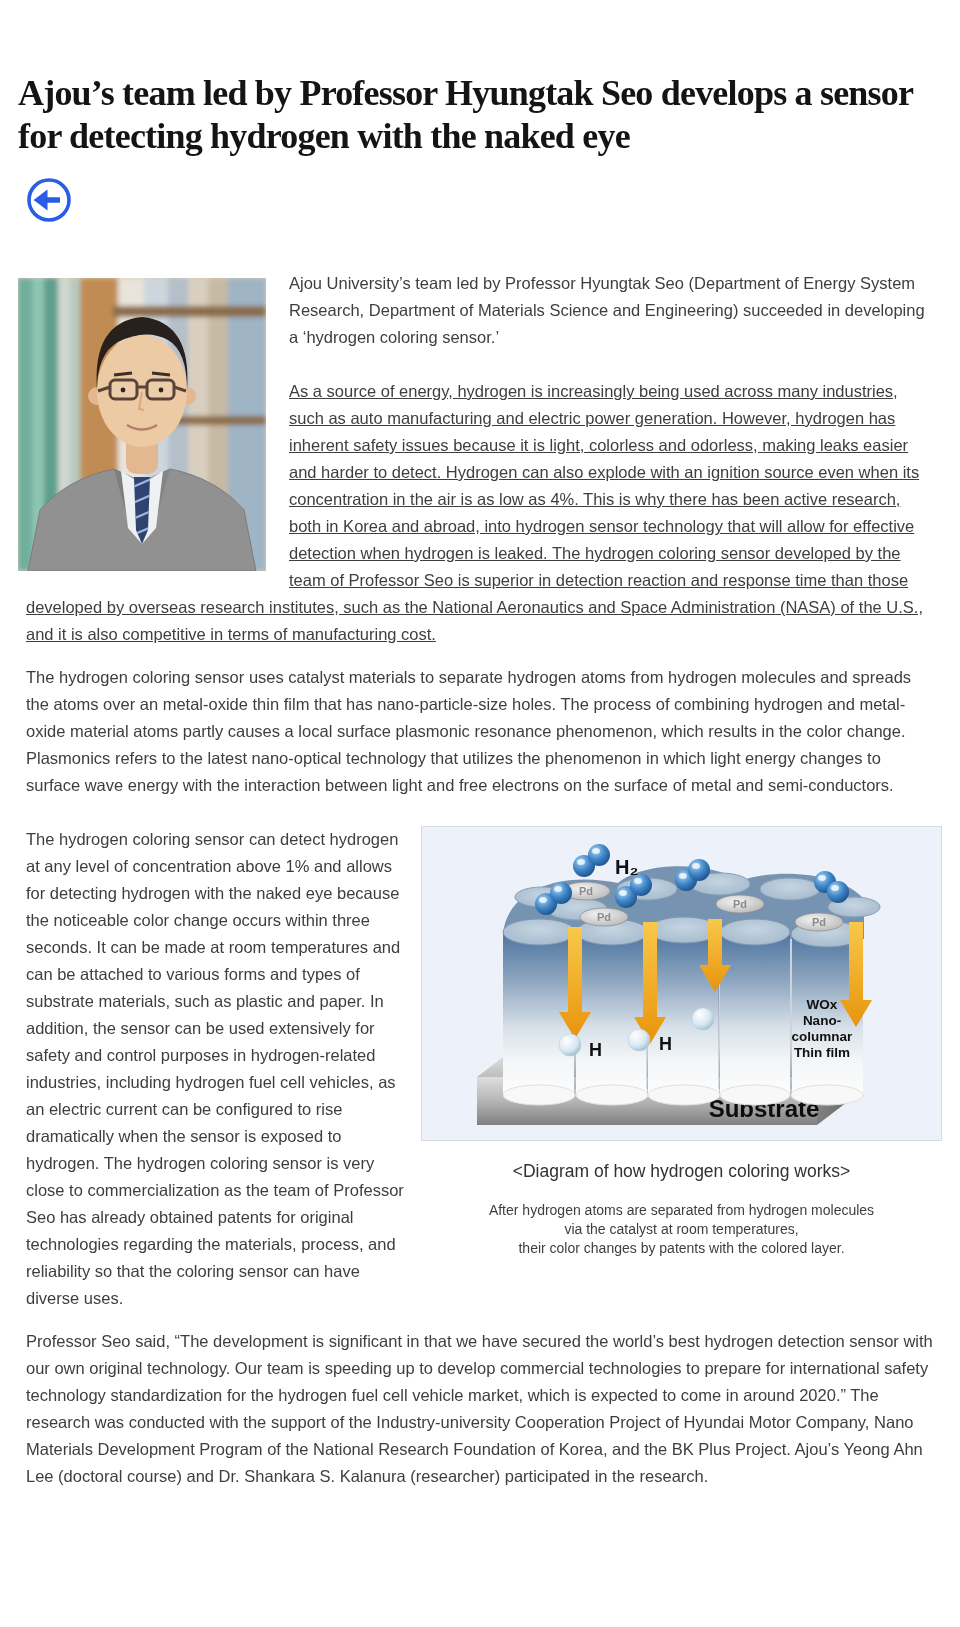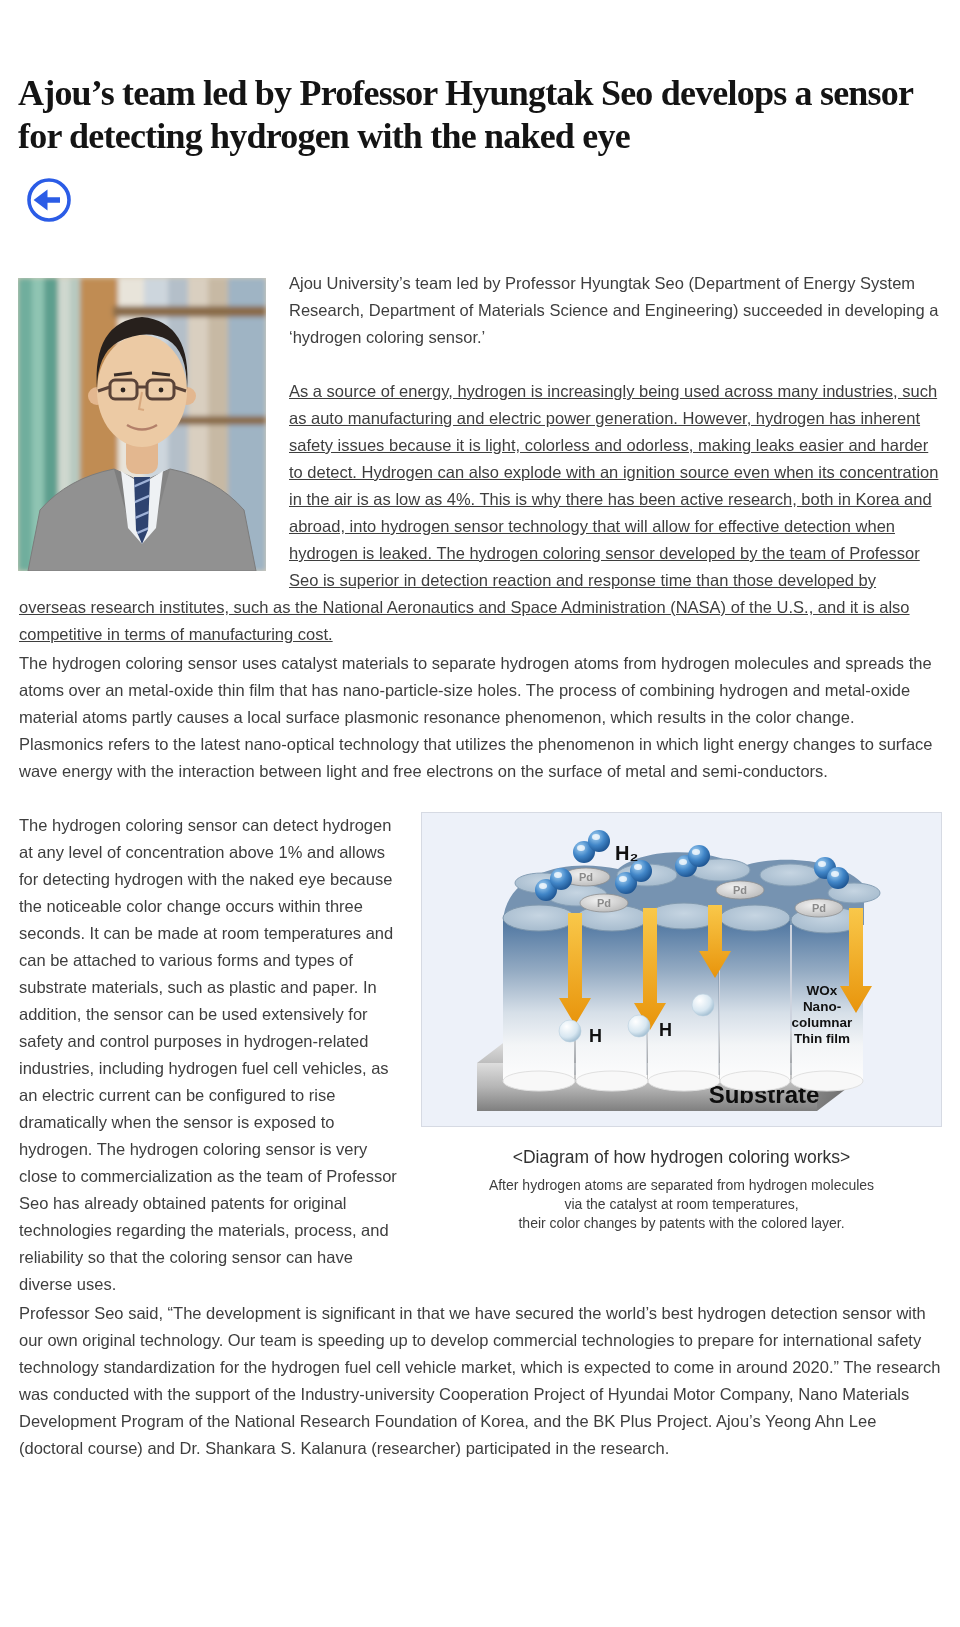--- a/index.html
+++ b/index.html
@@ -30,21 +30,21 @@
   }
   .back-btn svg { display:block; }
 
   .content {
     padding:0 18px;
     margin-top:46px;
     font-size:16.5px;
     line-height:27px;
     color:#3e3e3e;
   }
-  .content p { margin:1px; }
+  .content p { margin:8px; }
   .content p + p { margin-top:27px;text-decoration:underline; }
   .gap { margin-top:27px; }
 
   .intro::after, .sensor-section::after { content:""; display:block; clear:both; }
 
   .photo {
     float:left;
     width:248px; height:293px;
     margin:8px 23px 10px 0;
     overflow:hidden;
@@ -67,21 +67,21 @@
     font-size:17.5px;
     color:#313131;
     margin-top:19px;
     line-height:22px;
   }
   .fig-subcaption {
     text-align:center;
     font-size:14px;
     line-height:19px;
     color:#3e3e3e;
-    margin-top:8px;
+    margin-top:19px;
   }
 </style>
 </head>
 <body>
 
 <div class="page">
 
   <h1 class="page-title">Ajou’s team led by Professor Hyungtak Seo develops a sensor for detecting hydrogen with the naked eye</h1>
 
   <button class="back-btn" aria-label="back">

